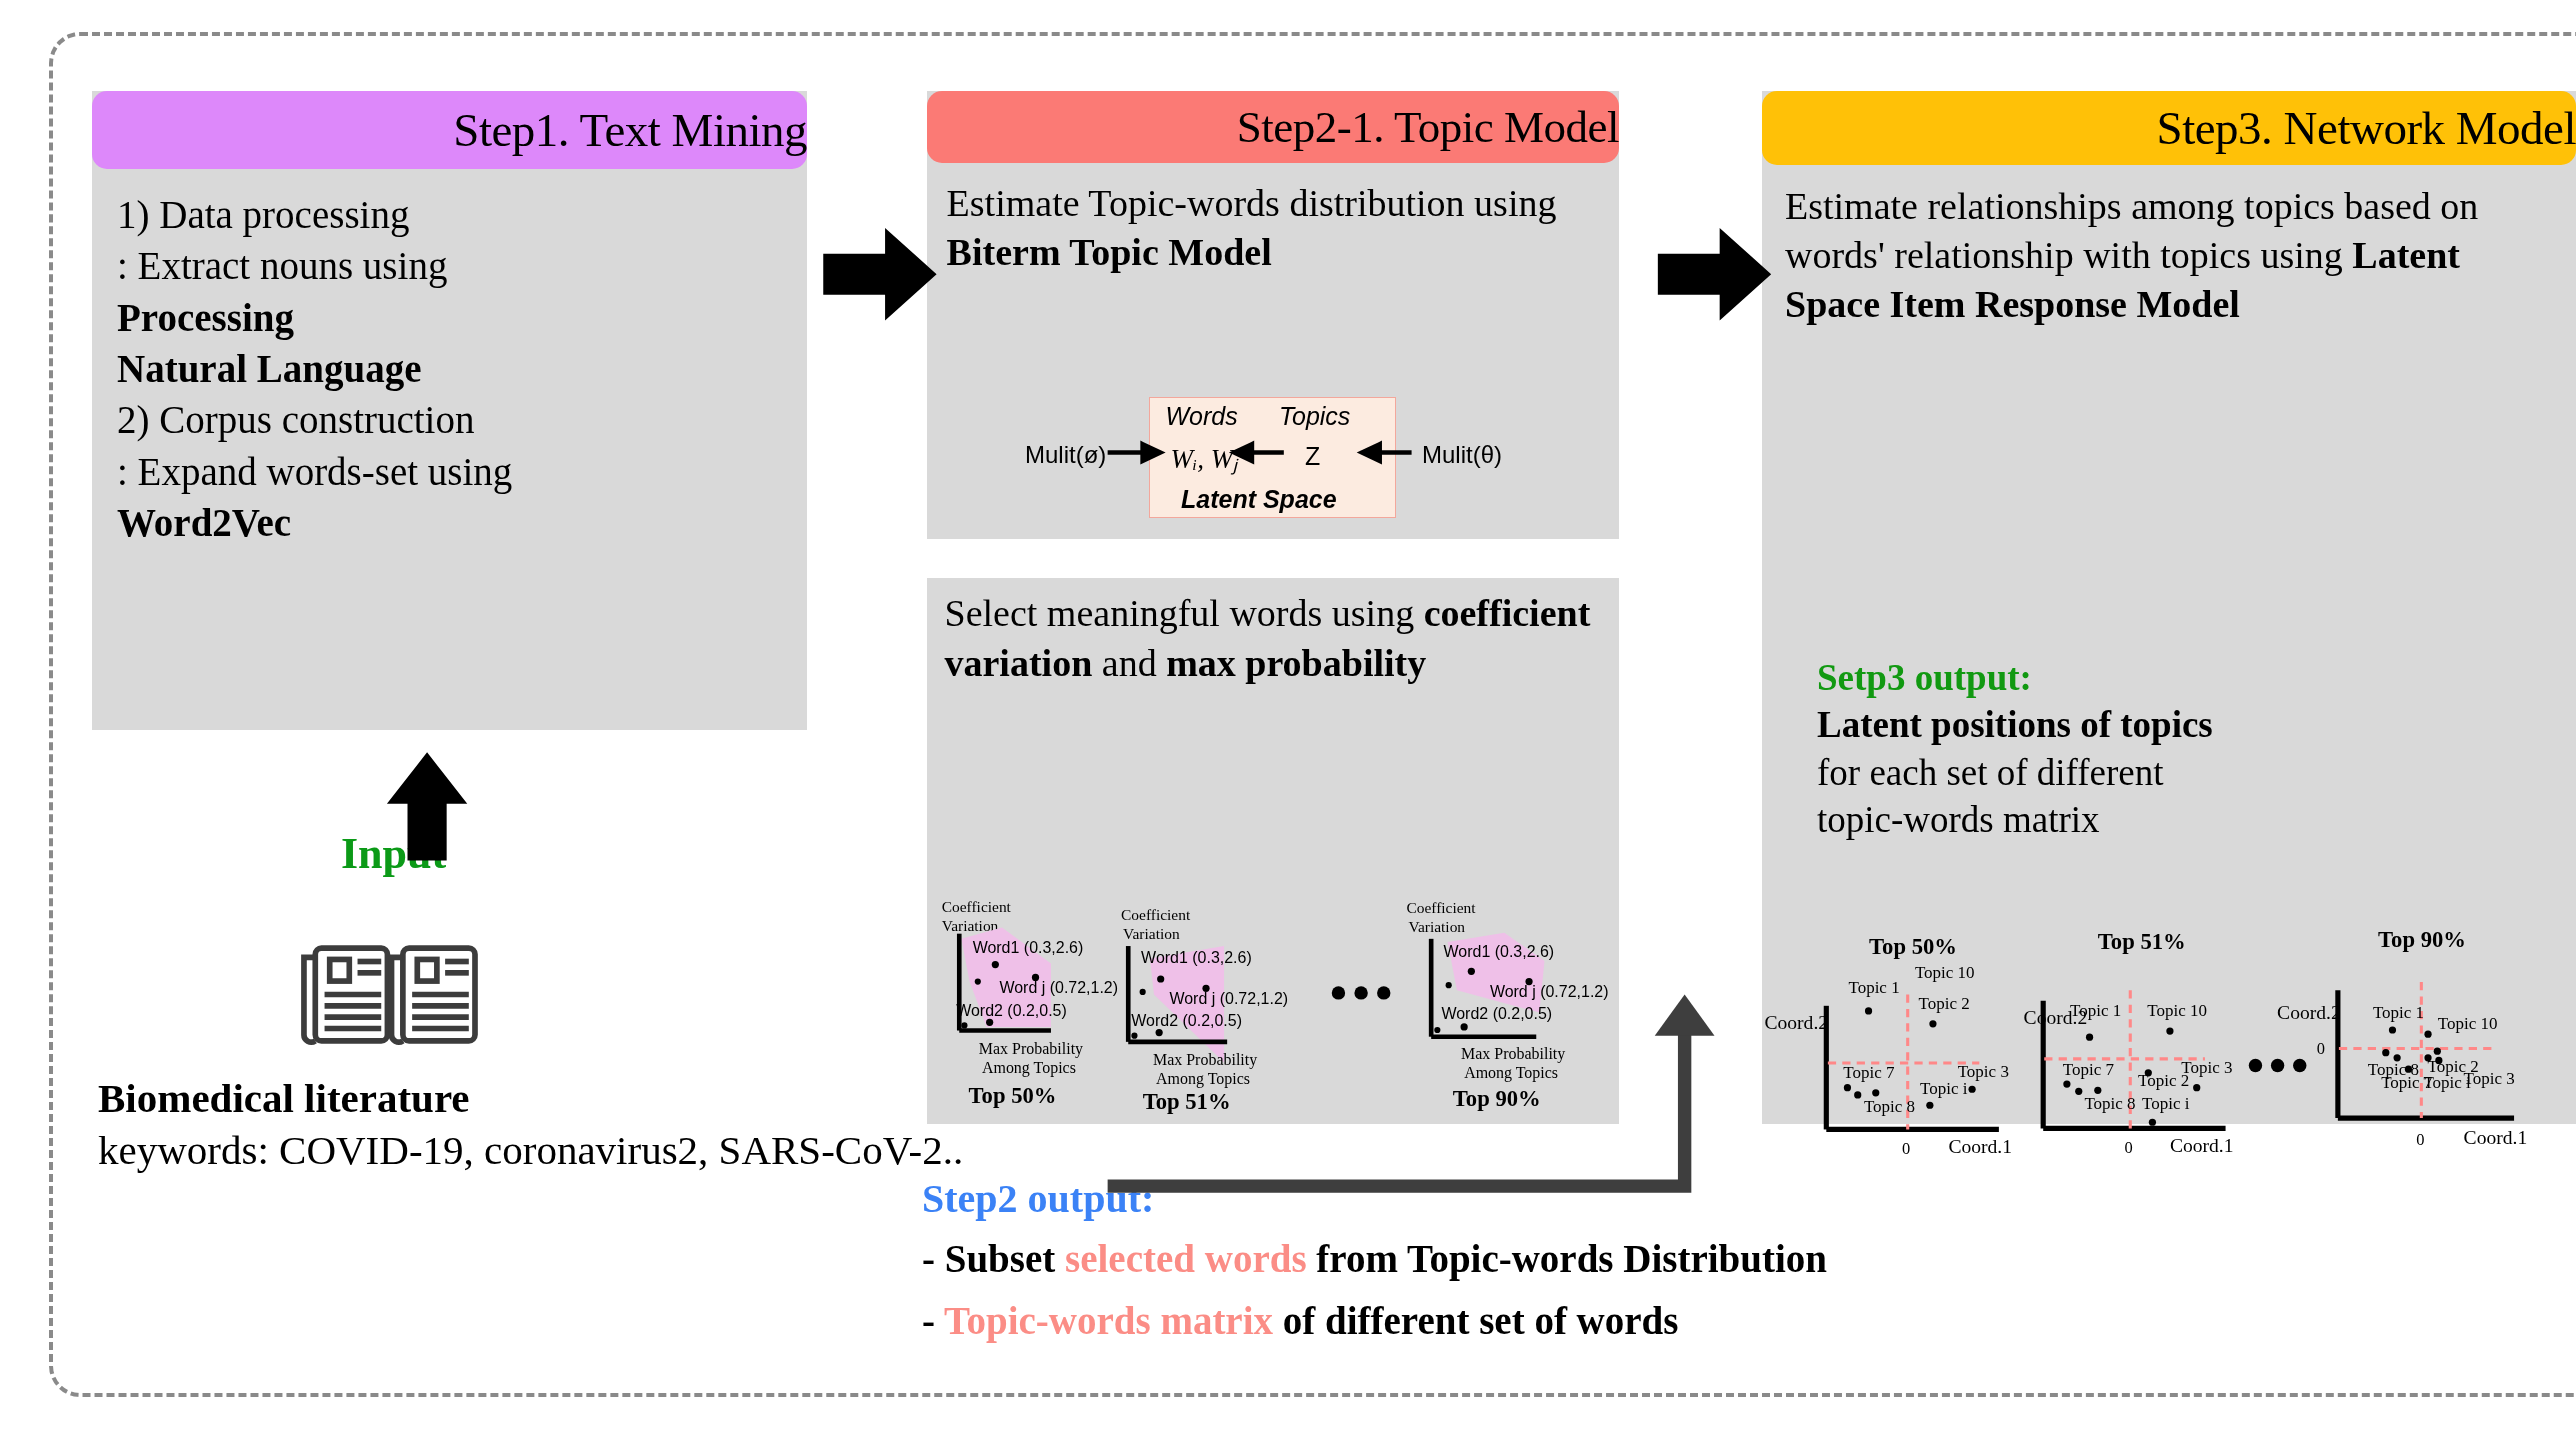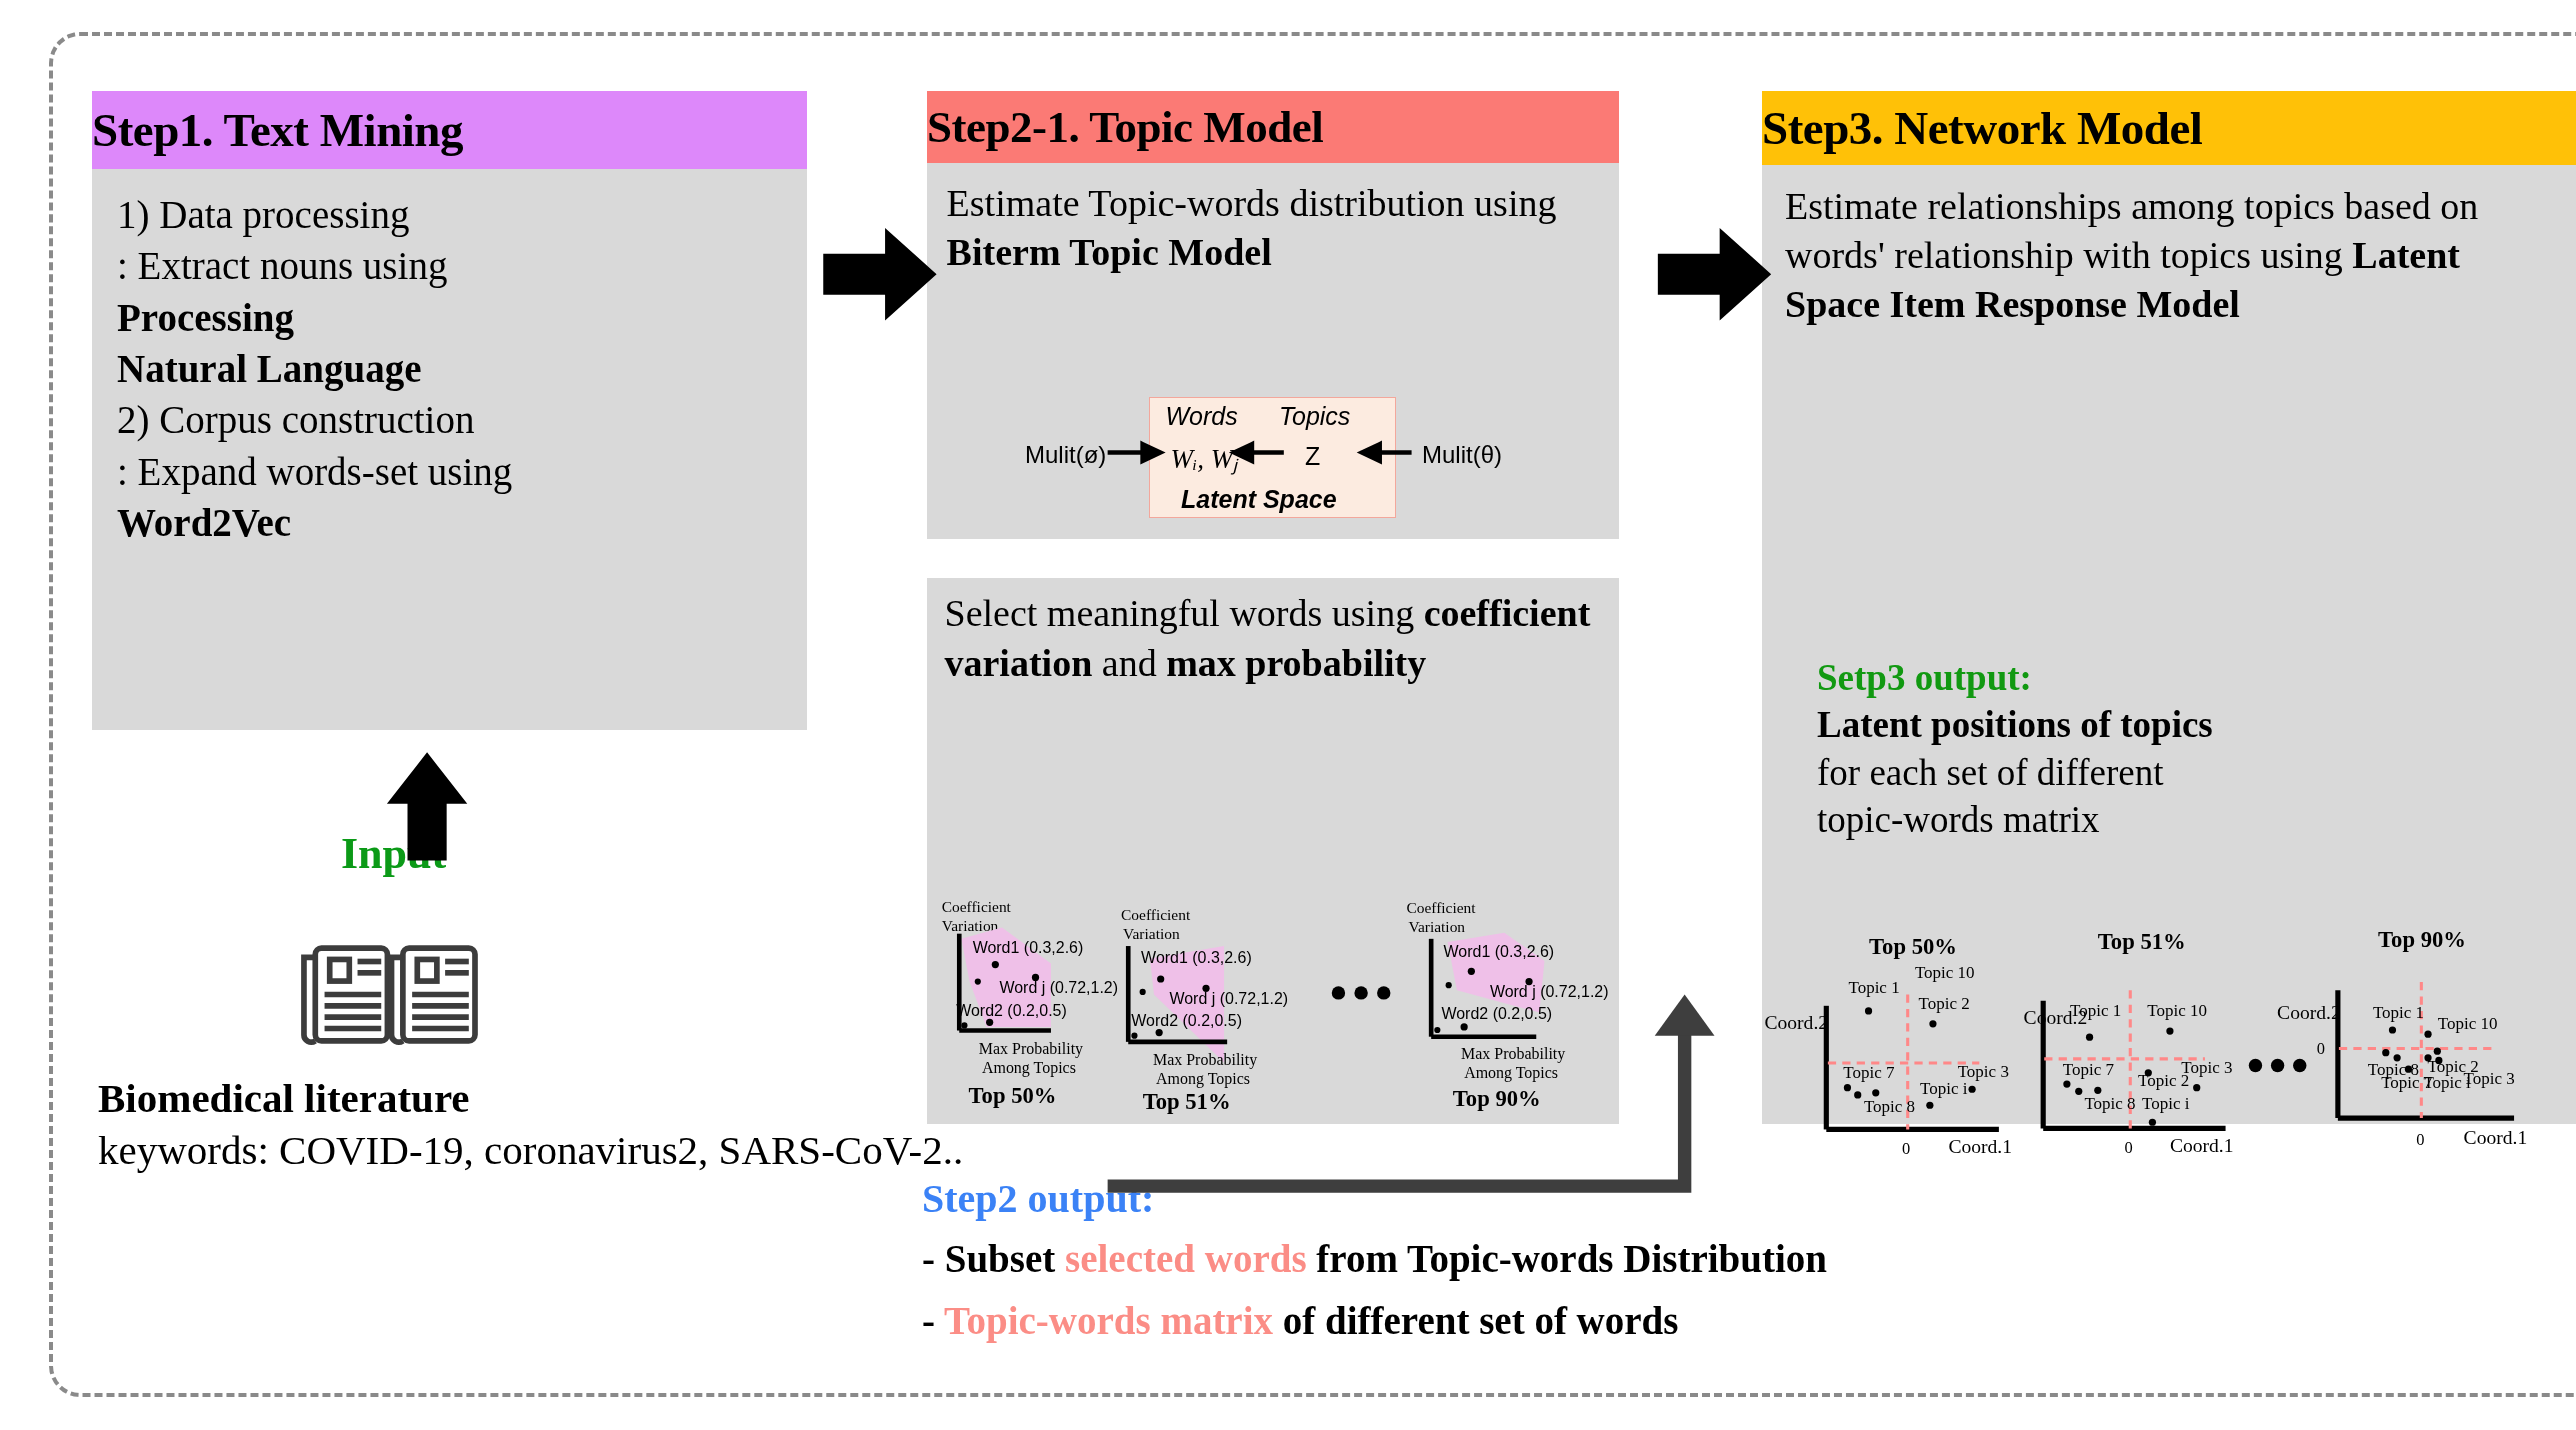--- a/index.html
+++ b/index.html
@@ -3,22 +3,22 @@
 <meta charset="utf-8">
 <style>
   html,body{margin:0;padding:0;background:#fff;}
   body{width:3530px;height:1431px;position:relative;font-family:"Liberation Serif",serif;overflow:hidden;}
   #canvas{position:absolute;inset:0;}
 
   
   .frame{position:absolute;left:49px;top:32px;width:3431px;height:1365px;
          border:4.6px dashed #8a8a8a;border-radius:31px;box-sizing:border-box;}
   .card{position:absolute;background:#d9d9d9;box-sizing:border-box;}
-  .hdr{width:100%;text-align:left;font-weight:bold;color:#000;
-       font-family:"Liberation Serif",serif;letter-spacing:-0.5px;}
+  .hdr{width:100%;text-align:right;font-weight:normal;color:#000;
+       font-family:"Liberation Serif",serif;letter-spacing:-0.5px;border-radius:15px;}
 
   
   #step1{left:92px;top:91px;width:715px;height:639px;}
   #step1 .hdr{height:78px;line-height:78px;font-size:47px;background:#dd88fa;}
   #step1 .body{padding:19.6px 23px 0 25px;font-size:39px;line-height:1.32;}
   #step1 .body .b{font-weight:bold;}
 
   
   #step2a{left:927px;top:91px;width:692px;height:448px;}
   #step2a .hdr{height:72px;line-height:72px;font-size:45px;background:#fb7a75;}

